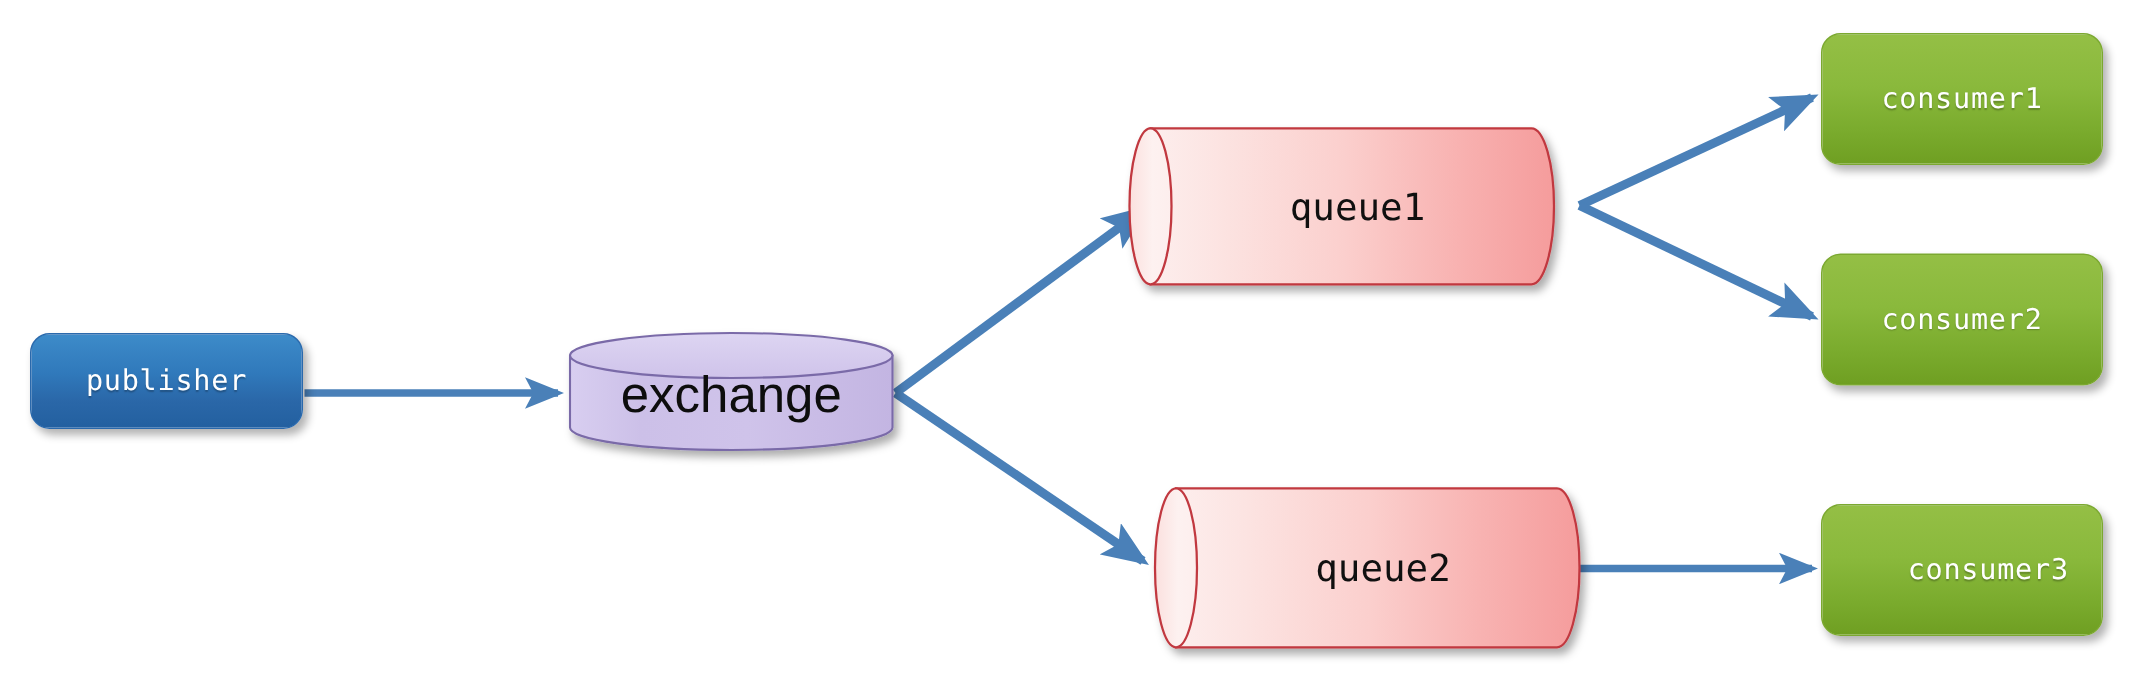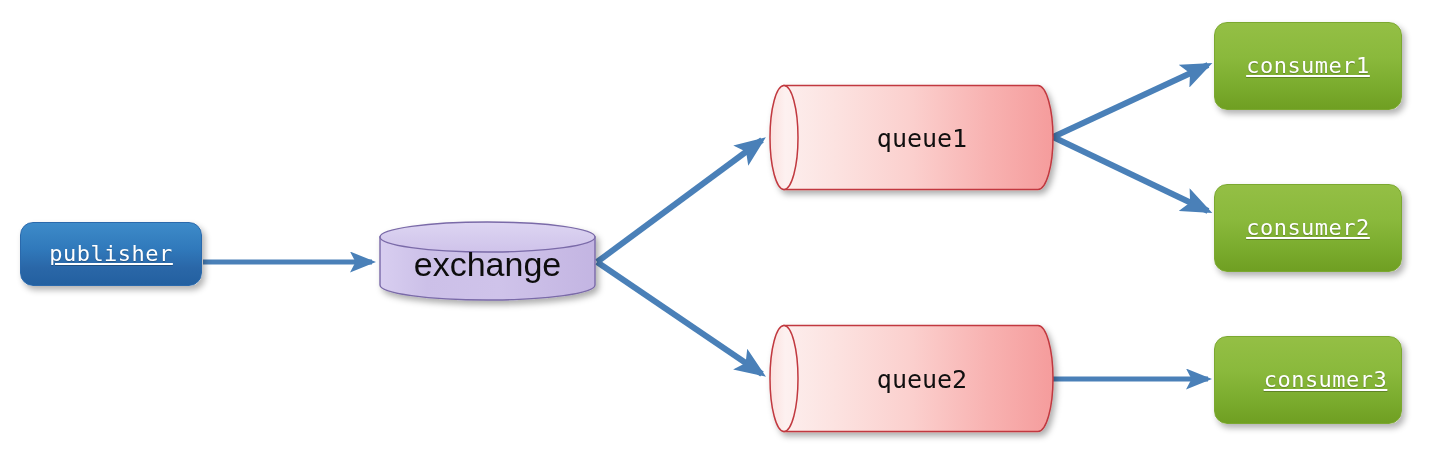--- a/index.html
+++ b/index.html
@@ -31,46 +31,45 @@
     border-radius: 13px;
     display: flex;
     align-items: center;
     justify-content: center;
     box-sizing: border-box;
     box-shadow: 3px 4px 6px rgba(0,0,0,0.30);
     z-index: 3;
   }
   .node-box .label {
     font-family: "DejaVu Sans Mono", "Liberation Mono", monospace;
-    font-size: 22px;
+    font-size: 19px;
     letter-spacing: 0.5px;
     color: #ffffff;
     white-space: nowrap;
     line-height: 1;
     text-shadow: 0 1px 1px rgba(0,0,0,0.25);
-    text-decoration: underline;
   }
 
   .publisher-box {
     left: 20px;
     top: 222px;
     width: 182px;
     height: 64px;
     background: linear-gradient(to bottom, #3d8bc9 0%, #3079bb 42%, #2a67a8 72%, #2360a0 100%);
     border: 1px solid #2a69ac;
   }
 
   .consumer-box {
     width: 188px;
     height: 88px;
     background: linear-gradient(to bottom, #94bf45 0%, #8ab93c 40%, #7aab2d 75%, #6f9f22 100%);
     border: 1px solid #7ba830;
   }
   .consumer1-box { left: 1214px; top: 22px; }
-  .consumer2-box { left: 1214px; top: 184px; }
+  .consumer2-box { left: 1214px; top: 169px; }
   .consumer3-box { left: 1214px; top: 336px; padding-left: 35px; }
 
   
   .vcyl {
     position: absolute;
     z-index: 3;
   }
   .vcyl .vcyl-svg { display: block; overflow: visible; }
   .vcyl .label {
     position: absolute;
@@ -107,21 +106,21 @@
     text-align: center;
     font-family: "DejaVu Sans Mono", "Liberation Mono", monospace;
     font-size: 25px;
     color: #101010;
     white-space: nowrap;
     line-height: 1;
     padding-left: 22px;
     box-sizing: border-box;
   }
   .queue1-cyl {
-    left: 769px;
+    left: 752px;
     top: 84px;
     width: 284px;
     height: 107px;
   }
   .queue2-cyl {
     left: 769px;
     top: 324px;
     width: 284px;
     height: 109px;
     text-decoration: underline;

